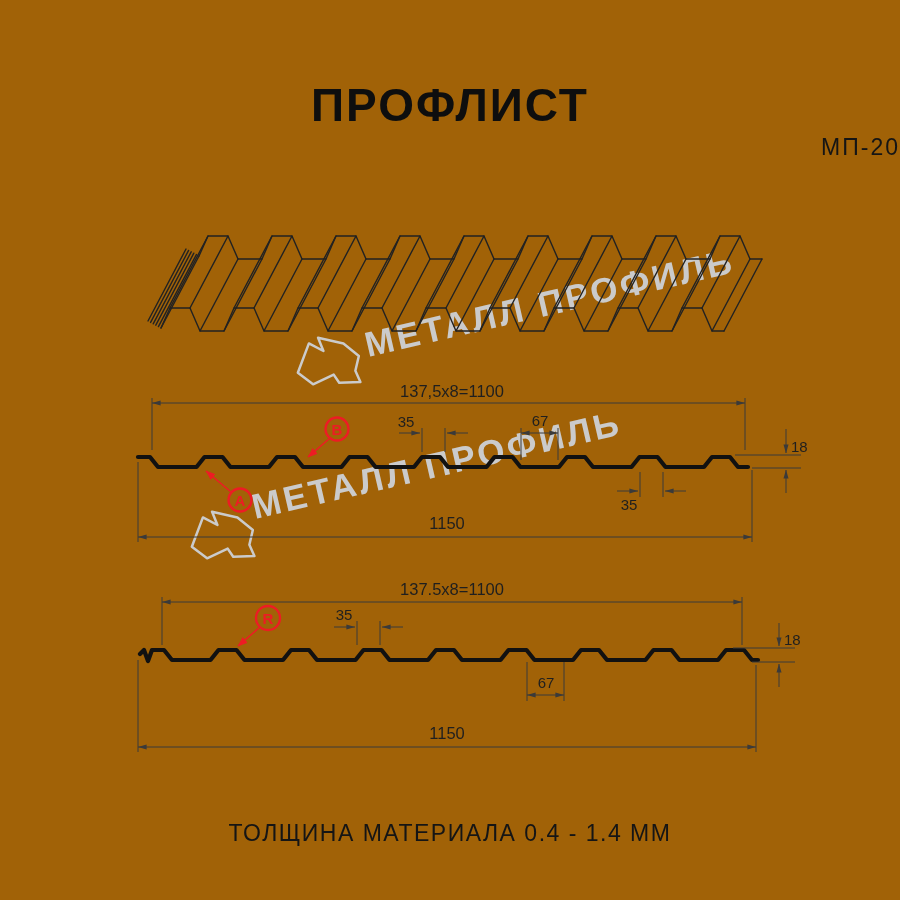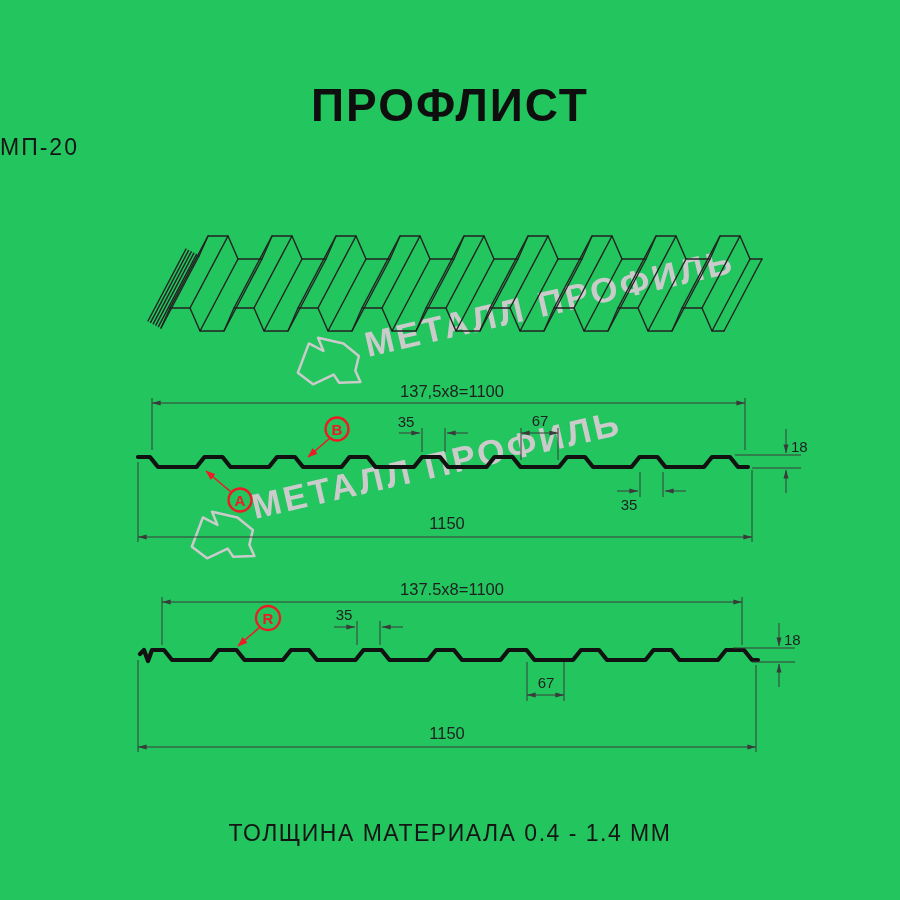--- a/index.html
+++ b/index.html
@@ -1,19 +1,19 @@
 <!DOCTYPE html>
 <html><head>
 <meta charset="utf-8">
 <style>
   html,body{margin:0;padding:0;background:#fff;width:900px;height:900px;overflow:hidden;}
-  .page{position:relative;width:900px;height:900px;background:#22c55e;font-family:"Liberation Sans",sans-serif;}
+  .page{position:relative;width:900px;height:900px;background:#a16207;font-family:"Liberation Sans",sans-serif;}
   .title{position:absolute;top:78px;left:0;width:900px;text-align:center;
          font-size:46px;font-weight:700;letter-spacing:2px;color:#0e0e0e;}
-  .subtitle{position:absolute;top:134px;left:0;width:900px;text-align:left;
+  .subtitle{position:absolute;top:134px;left:0;width:900px;text-align:right;
          font-size:23px;font-weight:400;letter-spacing:2px;color:#151515;}
   .footer{position:absolute;top:820px;left:0;width:900px;text-align:center;
          font-size:23px;font-weight:400;letter-spacing:1.5px;color:#151515;}
   svg#scene{position:absolute;left:0;top:0;}
   .dimtxt{font-family:"Liberation Sans",sans-serif;font-size:15px;fill:#1f1f1f;}
   .dimtxt-lg{font-family:"Liberation Sans",sans-serif;font-size:16.5px;fill:#1f1f1f;}
   .redlbl{font-family:"Liberation Sans",sans-serif;font-size:15px;font-weight:700;fill:#ed1c24;}
   .thin{stroke:#3a3a3a;stroke-width:1;fill:none;}
   .red{stroke:#ed1c24;stroke-width:1.6;fill:none;}
   .wmtext{font-family:"Liberation Sans",sans-serif;font-size:35px;font-weight:700;

